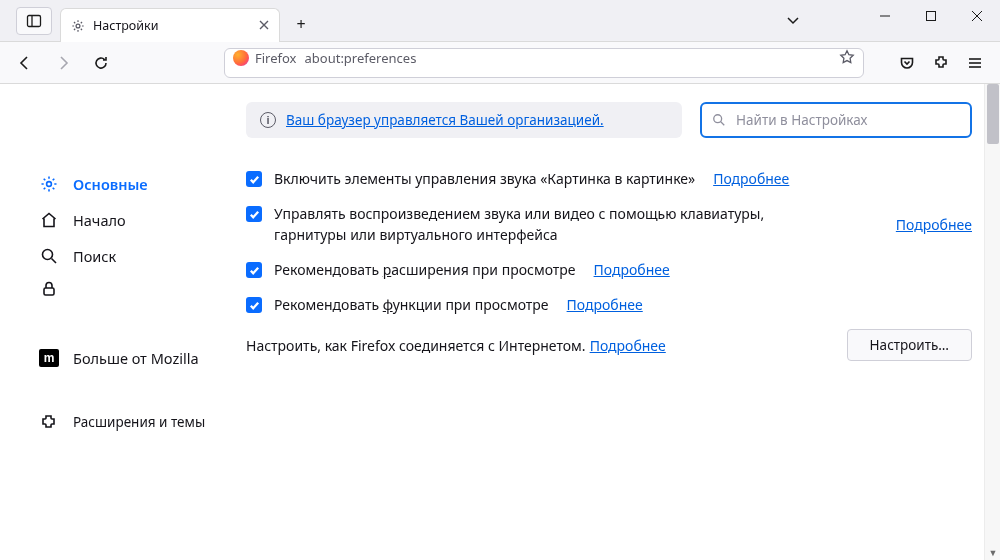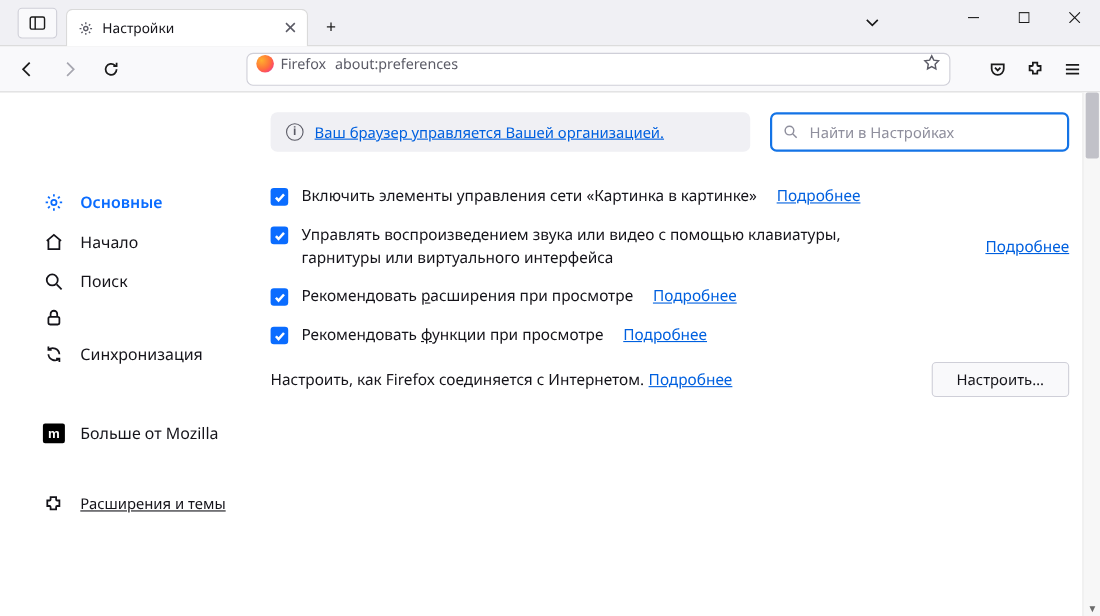--- a/index.html
+++ b/index.html
@@ -193,33 +193,25 @@
       <span>Поиск</span>
     </div>
     <div class="navitem" style="height:auto;padding-top:6px;padding-bottom:6px;">
       <span class="navicon">
           <svg viewBox="0 0 18 18">
             <rect x="4" y="8" width="10" height="7" rx="1.5"></rect>
             <path d="M6 8V5.5a3 3 0 0 1 6 0V8"></path>
           </svg>
         </span>
     </div>
-    <div class="navitem">
-      <span class="navicon">
-          <svg viewBox="0 0 18 18">
-            <path d="M4 5a6 6 0 0 1 10 4M14 13a6 6 0 0 1-10-4M4 2v3h3M14 16v-3h-3"></path>
-          </svg>
-        </span>
-      <span>Синхронизация</span>
-    </div>
     <div class="navitem group2">
       <span class="navicon moz">m</span>
       <span>Больше от Mozilla</span>
     </div>
-    <div class="navitem small" style="margin-top:28px;text-decoration:underline;">
+    <div class="navitem small" style="margin-top:28px;">
       <span class="navicon">
           <svg viewBox="0 0 18 18">
             <path d="M6 3h5v2a1 1 0 0 0 1 1h2v5h-2a1 1 0 0 0-1 1v2H6v-2a1 1 0 0 0-1-1H3V6h2a1 1 0 0 0 1-1z"></path>
           </svg>
         </span>
       <span>Расширения и темы</span>
     </div>
   </nav>
 
   <main>
@@ -236,21 +228,21 @@
         <input placeholder="Найти в Настройках" style="">
       </div>
     </div>
 
     <div class="check-row">
       <span class="checkbox">
           <svg viewBox="0 0 12 12">
             <path d="M2 6.2 4.6 9 10 3"></path>
           </svg>
         </span>
-      <span class="label">Включить элементы управления сети «Картинка в картинке»</span>
+      <span class="label">Включить элементы управления звука «Картинка в картинке»</span>
       <a href="#" class="more">Подробнее</a>
     </div>
 
     <div class="check-row">
       <span class="checkbox">
           <svg viewBox="0 0 12 12">
             <path d="M2 6.2 4.6 9 10 3"></path>
           </svg>
         </span>
       <span class="label">Управлять воспроизведением звука или видео с помощью клавиатуры, гарнитуры или виртуального интерфейса</span>

